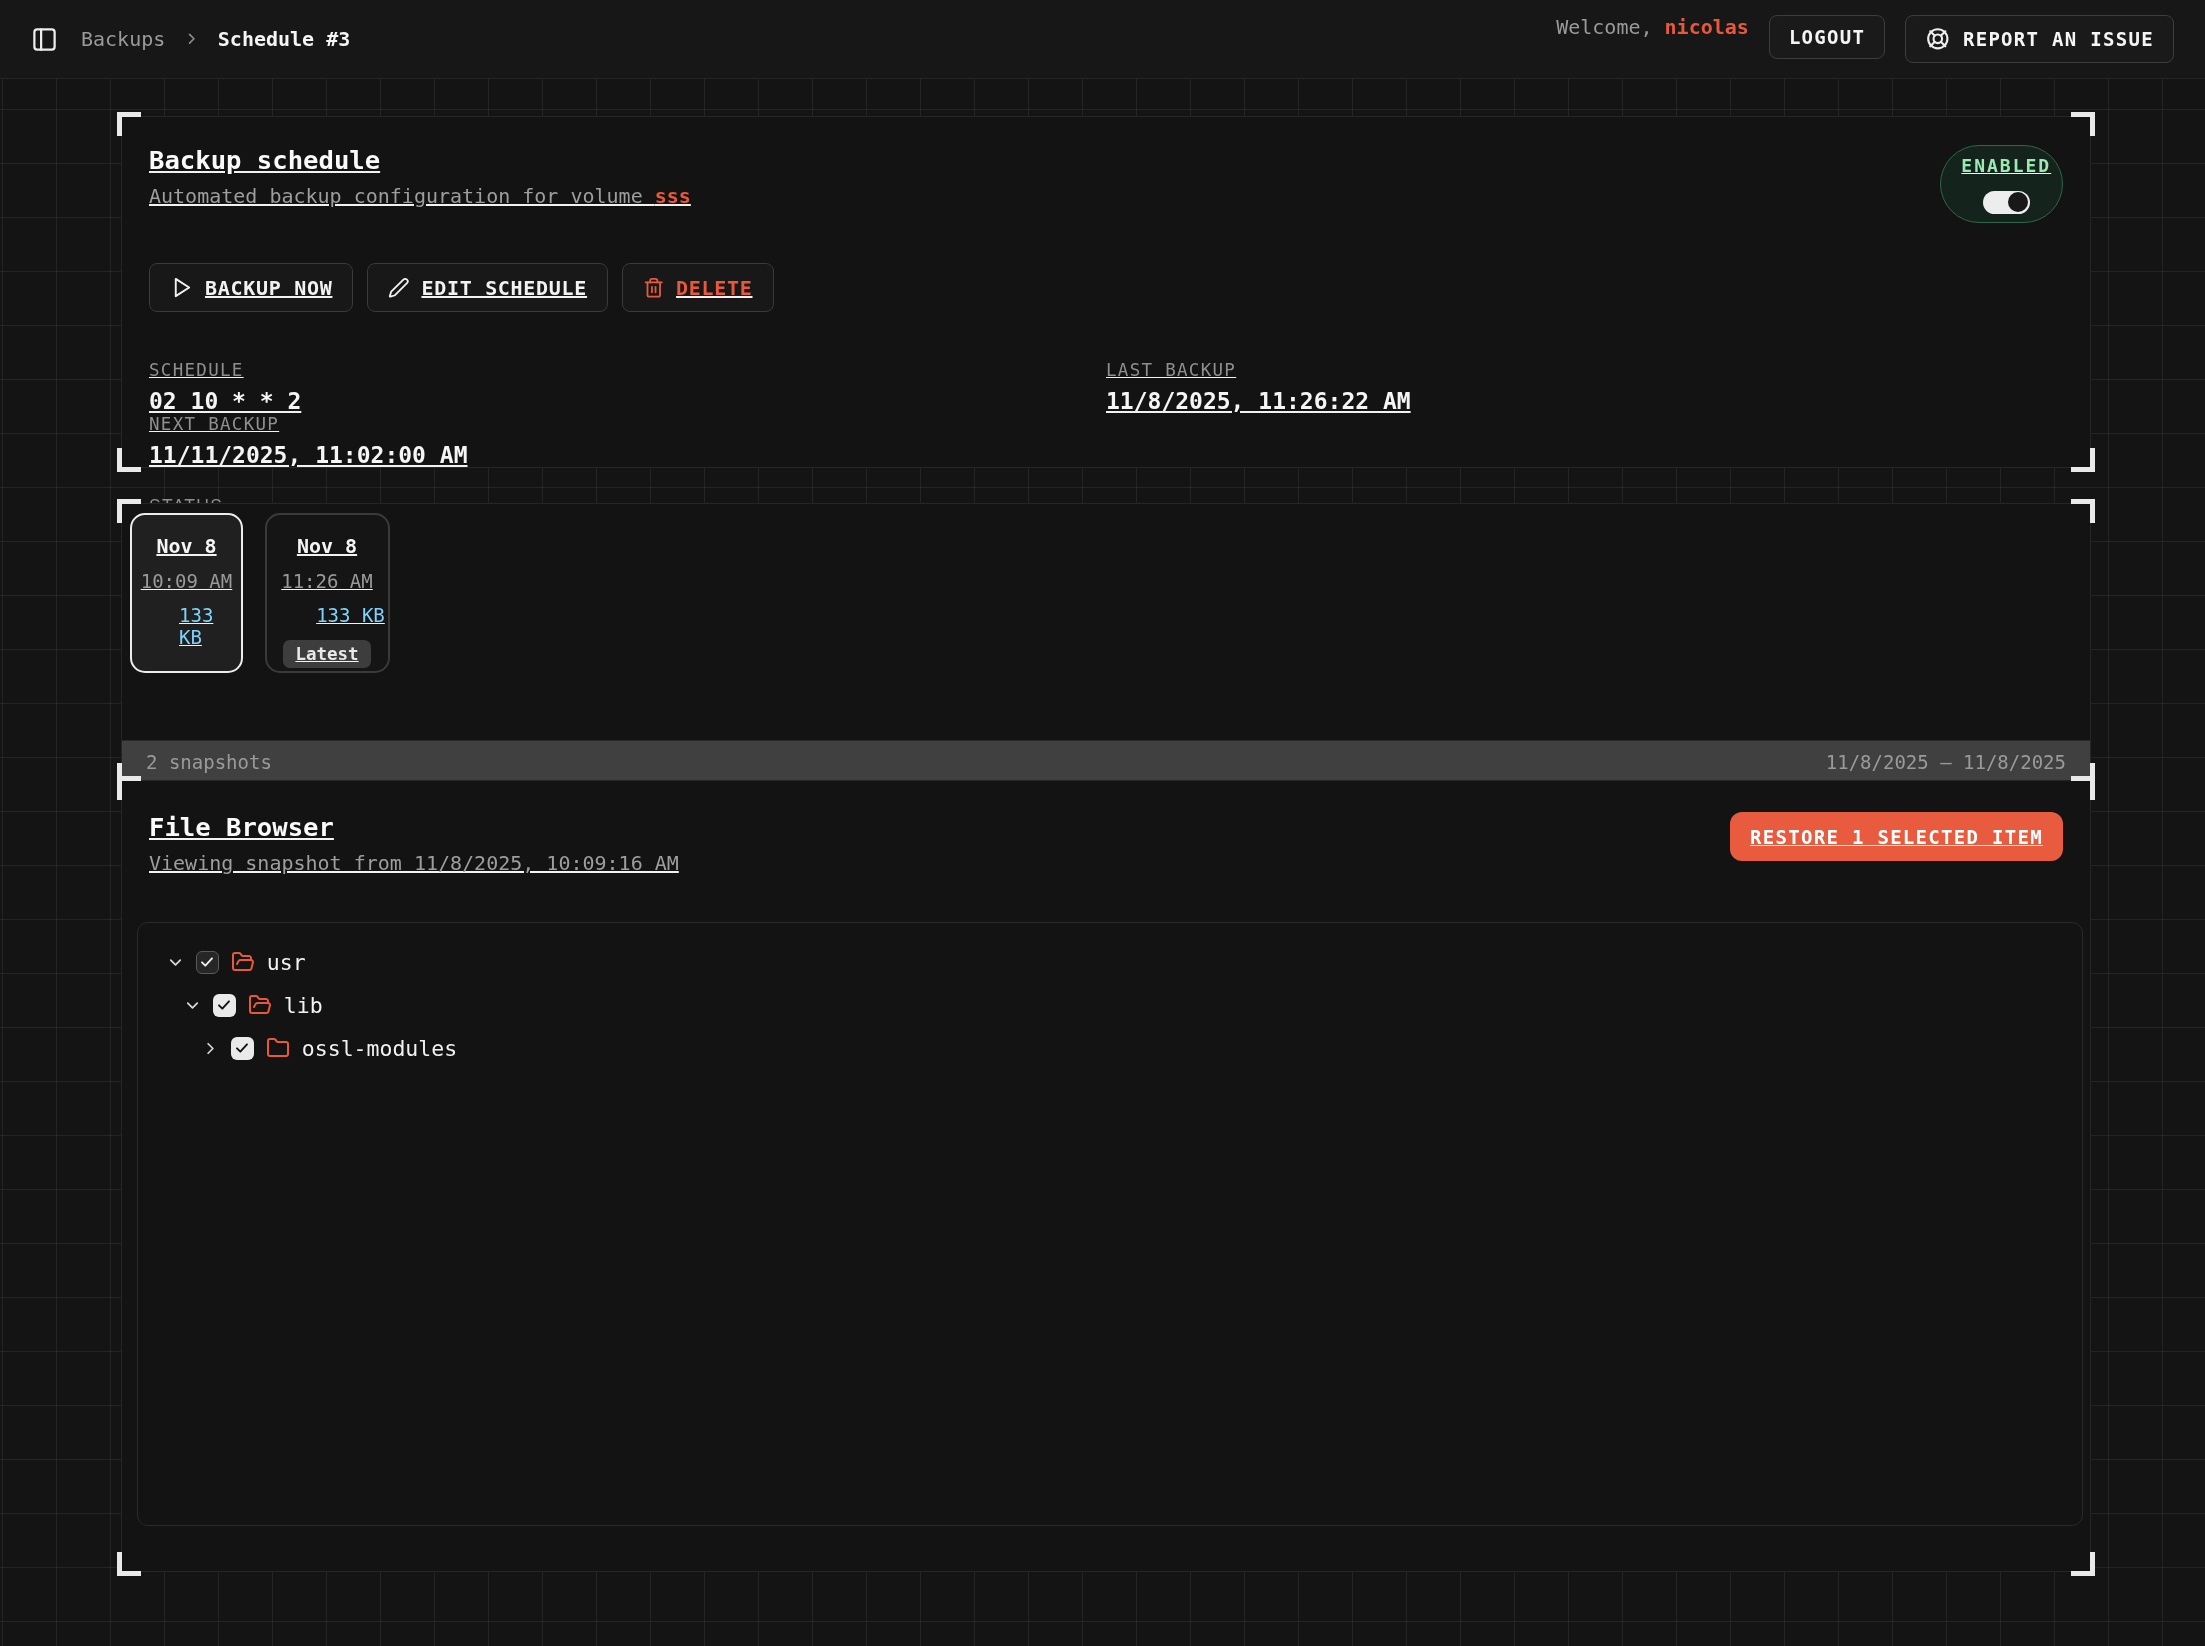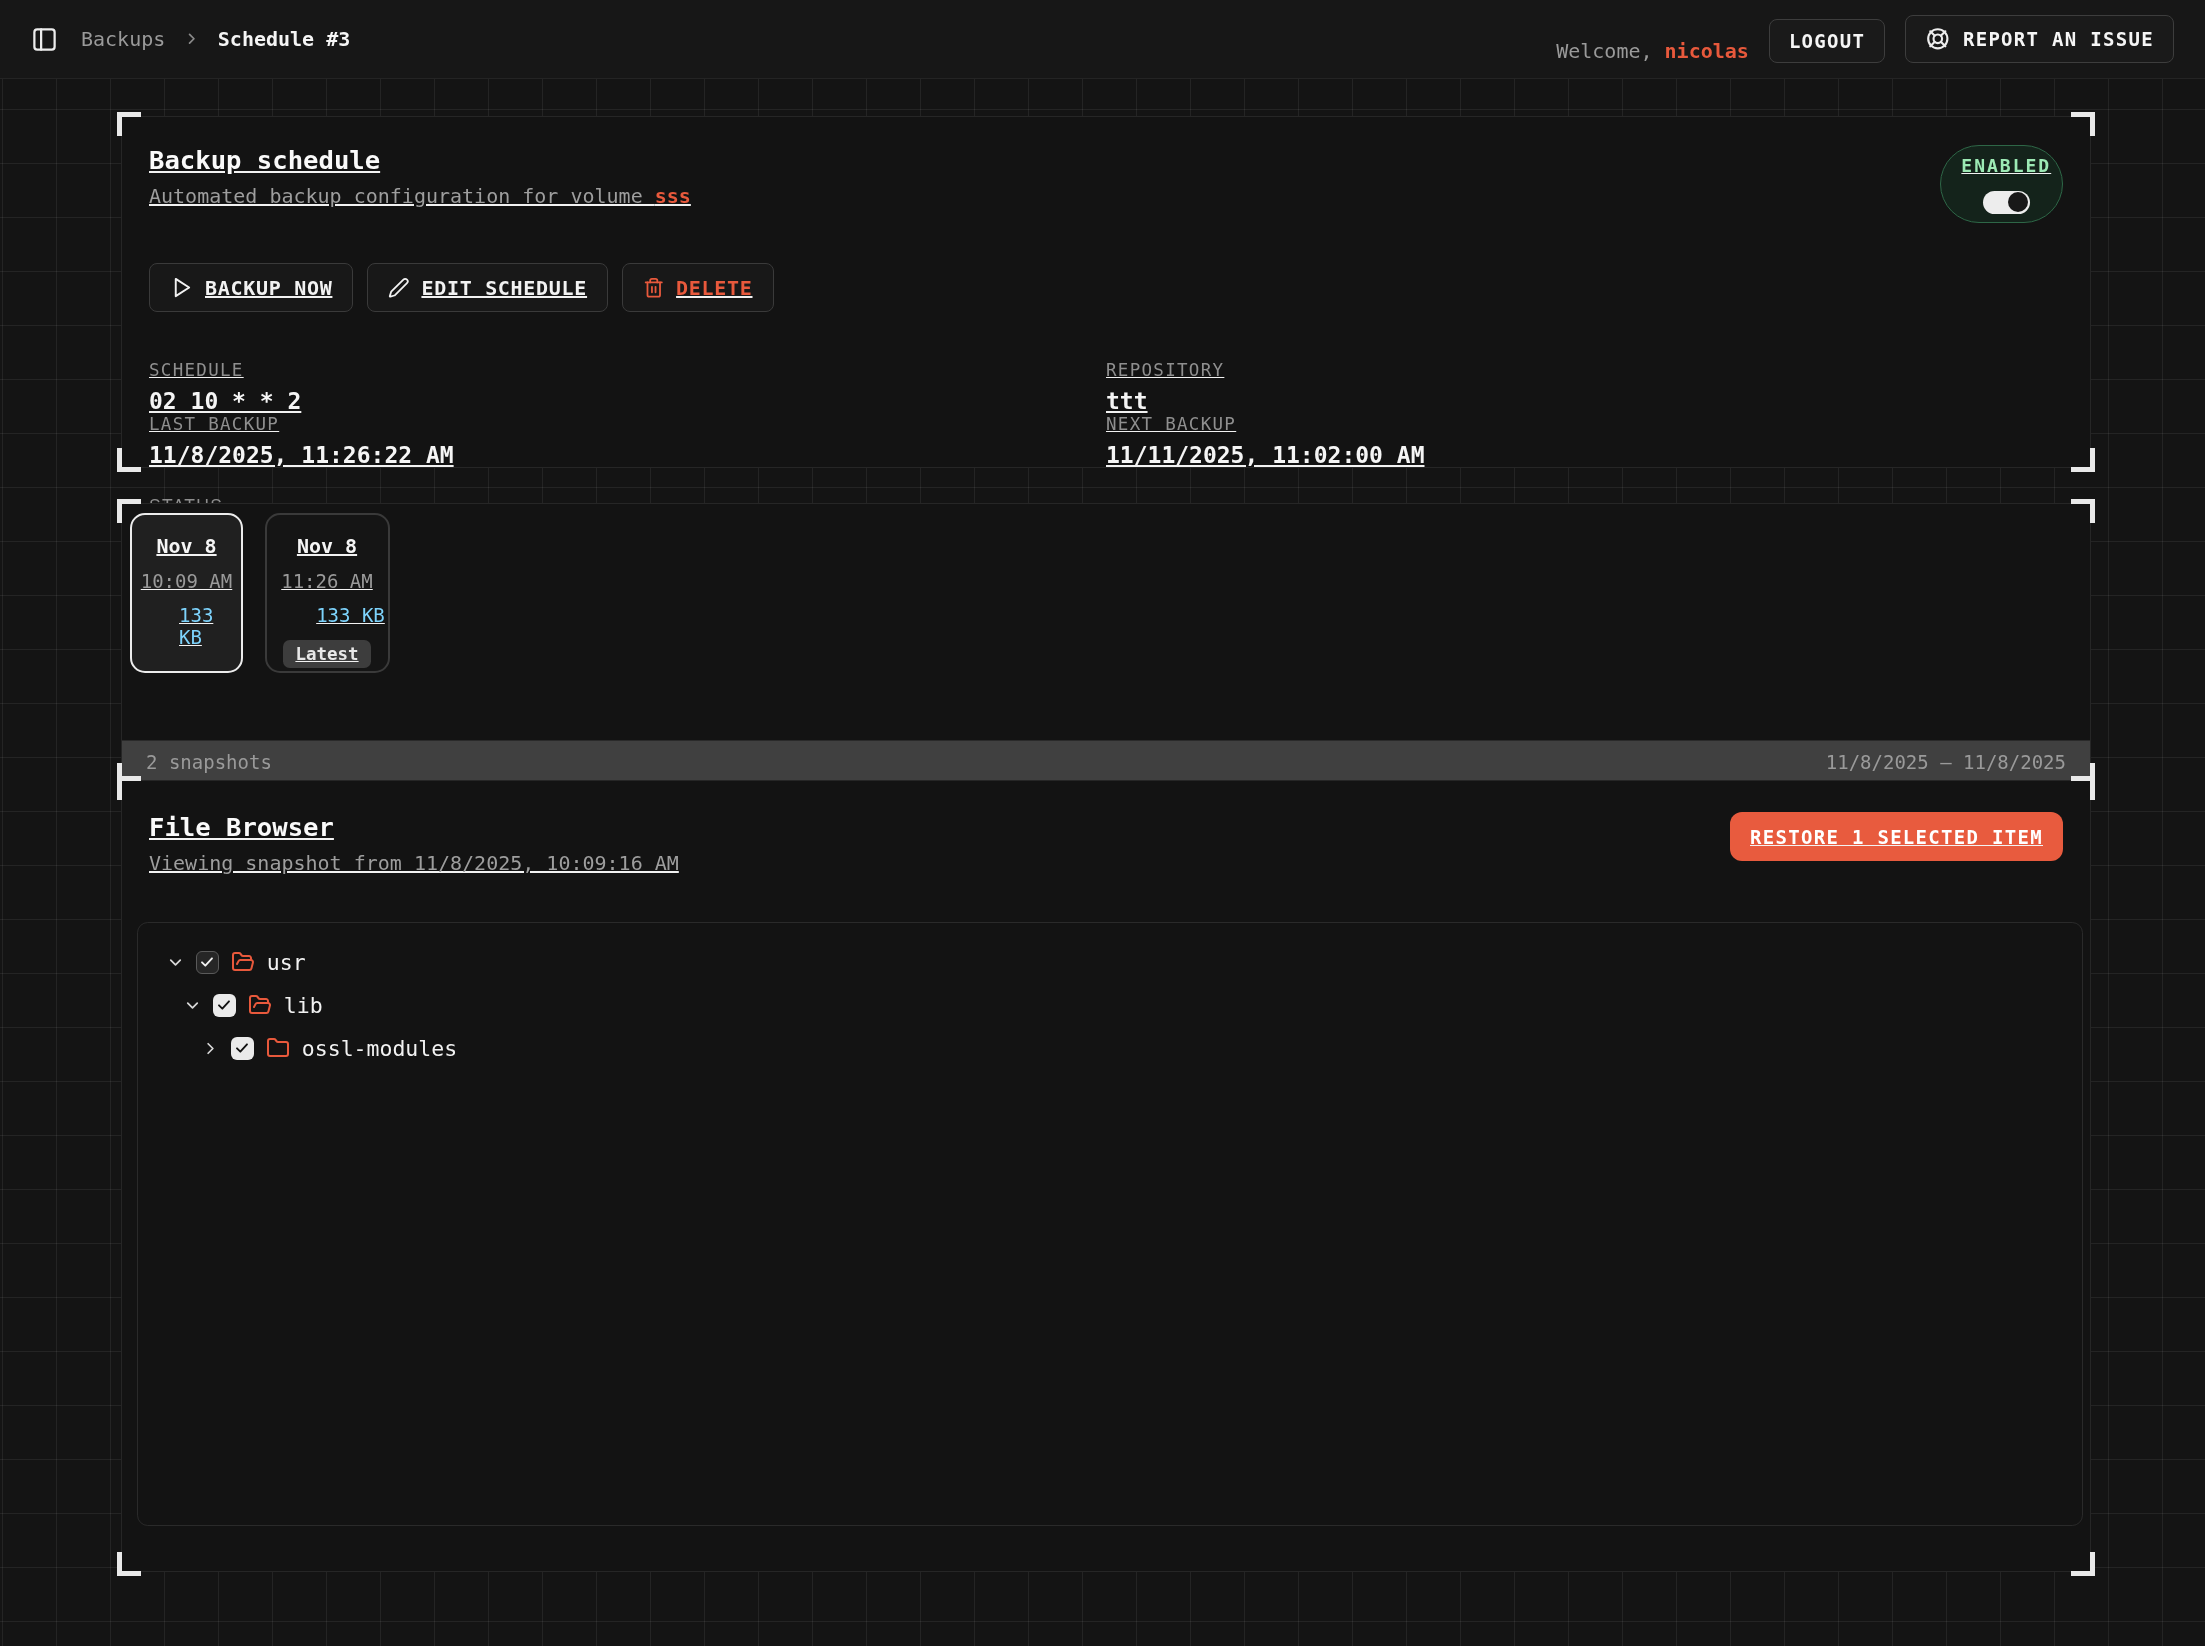--- a/index.html
+++ b/index.html
@@ -29,21 +29,21 @@
     position:absolute; left:0; right:0; top:0; height:79px;
     background:#171717; border-bottom:1.3px solid #242424;
     display:flex; align-items:center; padding:0 31px; z-index:20;
   }
   .tb-left { display:flex; align-items:center; gap:23px; }
   .icon-btn { display:flex; align-items:center; justify-content:center; cursor:pointer; color:#ededed; }
   .crumbs { display:flex; align-items:center; gap:17.5px; font-size:20px; }
   .crumb-section { color:#9a9a9a; }
   .crumb-sep { color:#8a8a8a; display:flex; align-items:center; }
   .crumb-page { color:#f5f5f5; font-weight:bold; }
-  .tb-right { margin-left:auto; display:flex; align-items:flex-end; gap:20px; }
+  .tb-right { margin-left:auto; display:flex; align-items:flex-start; gap:20px; }
   .welcome { font-size:20px; color:#9a9a9a; }
   .welcome .user { color:#e8593c; font-weight:bold; }
   .tb-btn {
     display:flex; align-items:center; gap:12px;
     border:1.3px solid #3d3d3d; border-radius:8px; background:#1a1a1a;
     color:#f5f5f5; font-weight:bold; font-size:19px; letter-spacing:1.3px;
     padding:10px 19px; cursor:pointer;
     font-family:"DejaVu Sans Mono", monospace;
   }
 
@@ -246,24 +246,20 @@
       <span>DELETE</span>
     </button>
   </div>
 
   <div class="fields">
     <div>
       <div class="f-label">SCHEDULE</div>
       <div class="f-value">02 10 * * 2</div>
     </div>
     <div>
-      <div class="f-label">REPOSITORY</div>
-      <div class="f-value">ttt</div>
-    </div>
-    <div>
       <div class="f-label">LAST BACKUP</div>
       <div class="f-value">11/8/2025, 11:26:22 AM</div>
     </div>
     <div>
       <div class="f-label">NEXT BACKUP</div>
       <div class="f-value">11/11/2025, 11:02:00 AM</div>
     </div>
   </div>
 
   <div class="status-block sans">

